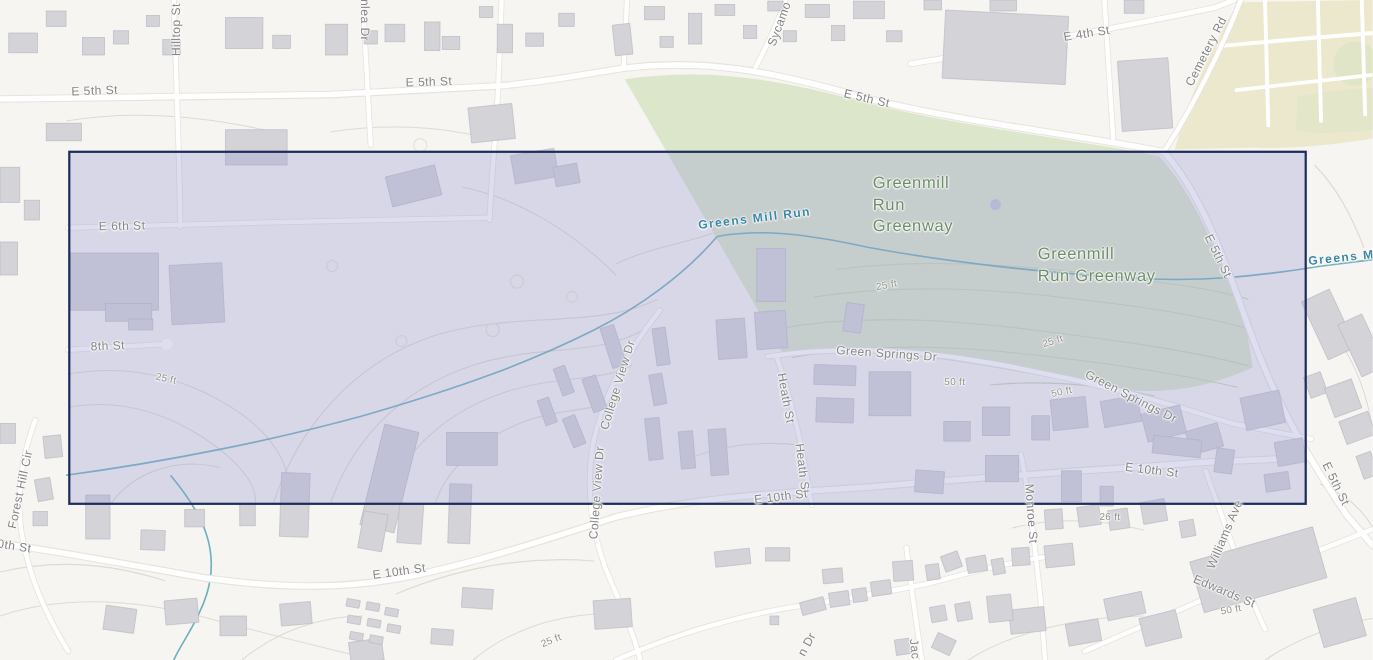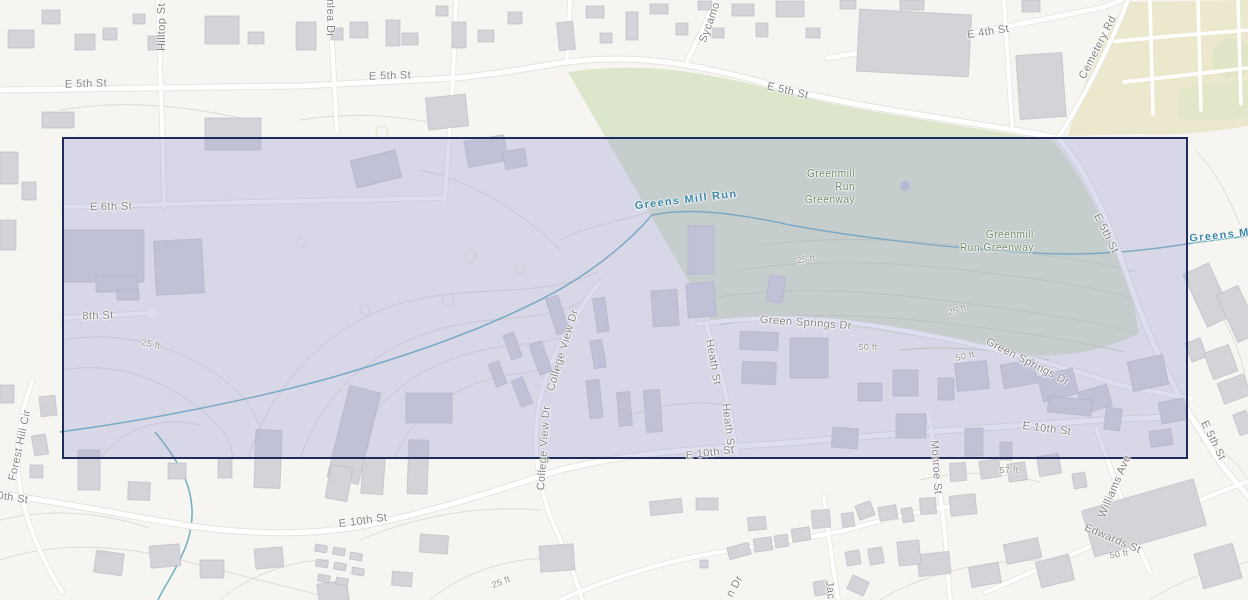--- a/index.html
+++ b/index.html
@@ -12,21 +12,21 @@
   .contg{stroke:#c7d6b7;fill:none;stroke-width:1}
   .bld{fill:#d3d3d8;stroke:#b9b9c3;stroke-width:.6}
   .tree{fill:none;stroke:#e1e8d5;stroke-width:1.2}
   #selection-rect{position:absolute;box-sizing:border-box;
      border:2px solid #1d2c5a;background:rgba(156,156,212,.33)}
   #labels-layer{position:absolute;left:0;top:0;width:100%;height:100%;pointer-events:none}
   .lbl{position:absolute;white-space:pre;transform:translate(-50%,-50%) rotate(var(--r,0deg));
        text-shadow:0 0 2px #fff,0 0 2px #fff,0 0 2px #fff,0 1px 2px #fff}
   .lbl.street{font-size:11px;color:#868686;letter-spacing:.4px}
   .lbl.water{font-size:11px;color:#3d88a6;letter-spacing:1.3px;font-weight:bold}
-  .lbl.park{font-size:10px;color:#6d8e66;letter-spacing:.6px;line-height:1.3;text-align:right}
+  .lbl.park{font-size:15px;color:#6d8e66;letter-spacing:.6px;line-height:1.3;text-align:left}
   .lbl.contour{font-size:9px;color:#92928a;letter-spacing:.3px}
 </style>
 </head>
 <body>
 
 <div class="map">
   <svg width="1248" height="600" viewBox="0 0 1248 600">
 
     <g>
       <path class="cont" d="M60,110 C120,100 180,105 240,118"></path>
@@ -328,18 +328,18 @@
       <span class="lbl street" style="left: 1113px; top: 538px; --r: 23deg;">Edwards St</span>
       <span class="lbl street" style="left: 19px; top: 445px; --r: -78deg;">Forest Hill Cir</span>
       <span class="lbl street" style="left: 13px; top: 497px; --r: 9deg;">0th St</span>
       <span class="lbl street" style="left: 1214px; top: 440px; --r: 64deg;">E 5th St</span>
       <span class="lbl street" style="left: 734px; top: 586px; --r: -62deg;">n Dr</span>
       <span class="lbl street" style="left: 831px; top: 590px; --r: 84deg;">Jac</span>
       <span class="lbl contour" style="left: 806px; top: 259px; --r: -10deg;">25 ft</span>
       <span class="lbl contour" style="left: 957px; top: 310px; --r: -18deg;">25 ft</span>
       <span class="lbl contour" style="left: 868px; top: 347px; --r: 0deg;">50 ft</span>
       <span class="lbl contour" style="left: 965px; top: 356px; --r: -12deg;">50 ft</span>
-      <span class="lbl contour" style="left: 1009px; top: 470px; --r: 0deg;">57 ft</span>
+      <span class="lbl contour" style="left: 1009px; top: 470px; --r: 0deg;">26 ft</span>
       <span class="lbl contour" style="left: 151px; top: 344px; --r: 12deg;">25 ft</span>
       <span class="lbl contour" style="left: 501px; top: 582px; --r: -22deg;">25 ft</span>
       <span class="lbl contour" style="left: 1119px; top: 554px; --r: -10deg;">50 ft</span>
     </div>
 </div>
 
 </body></html>

